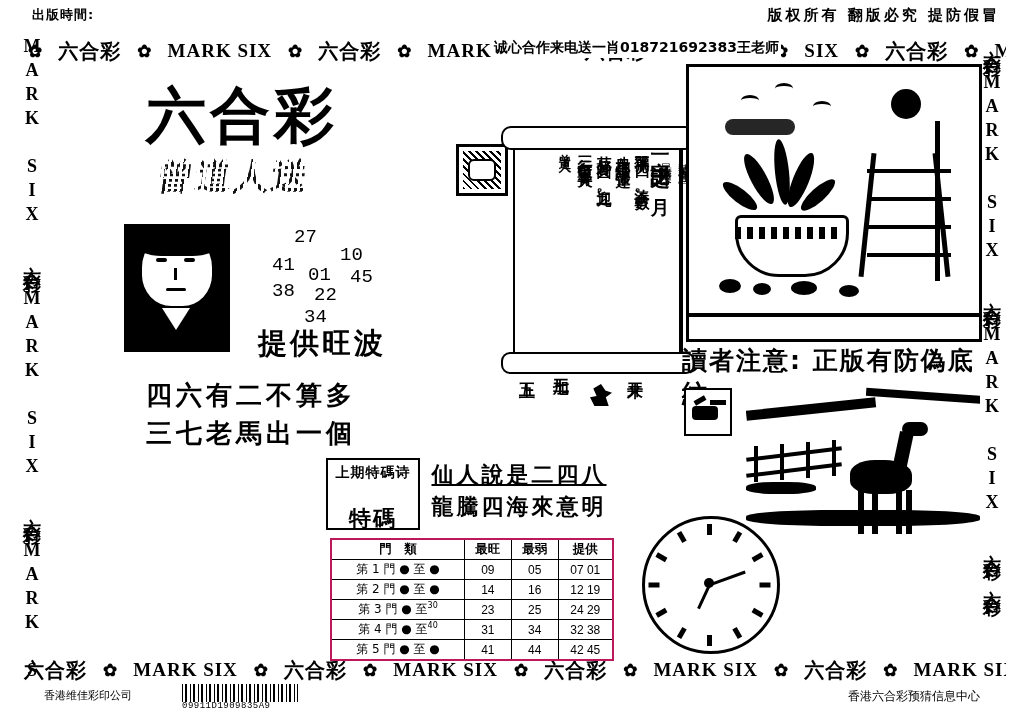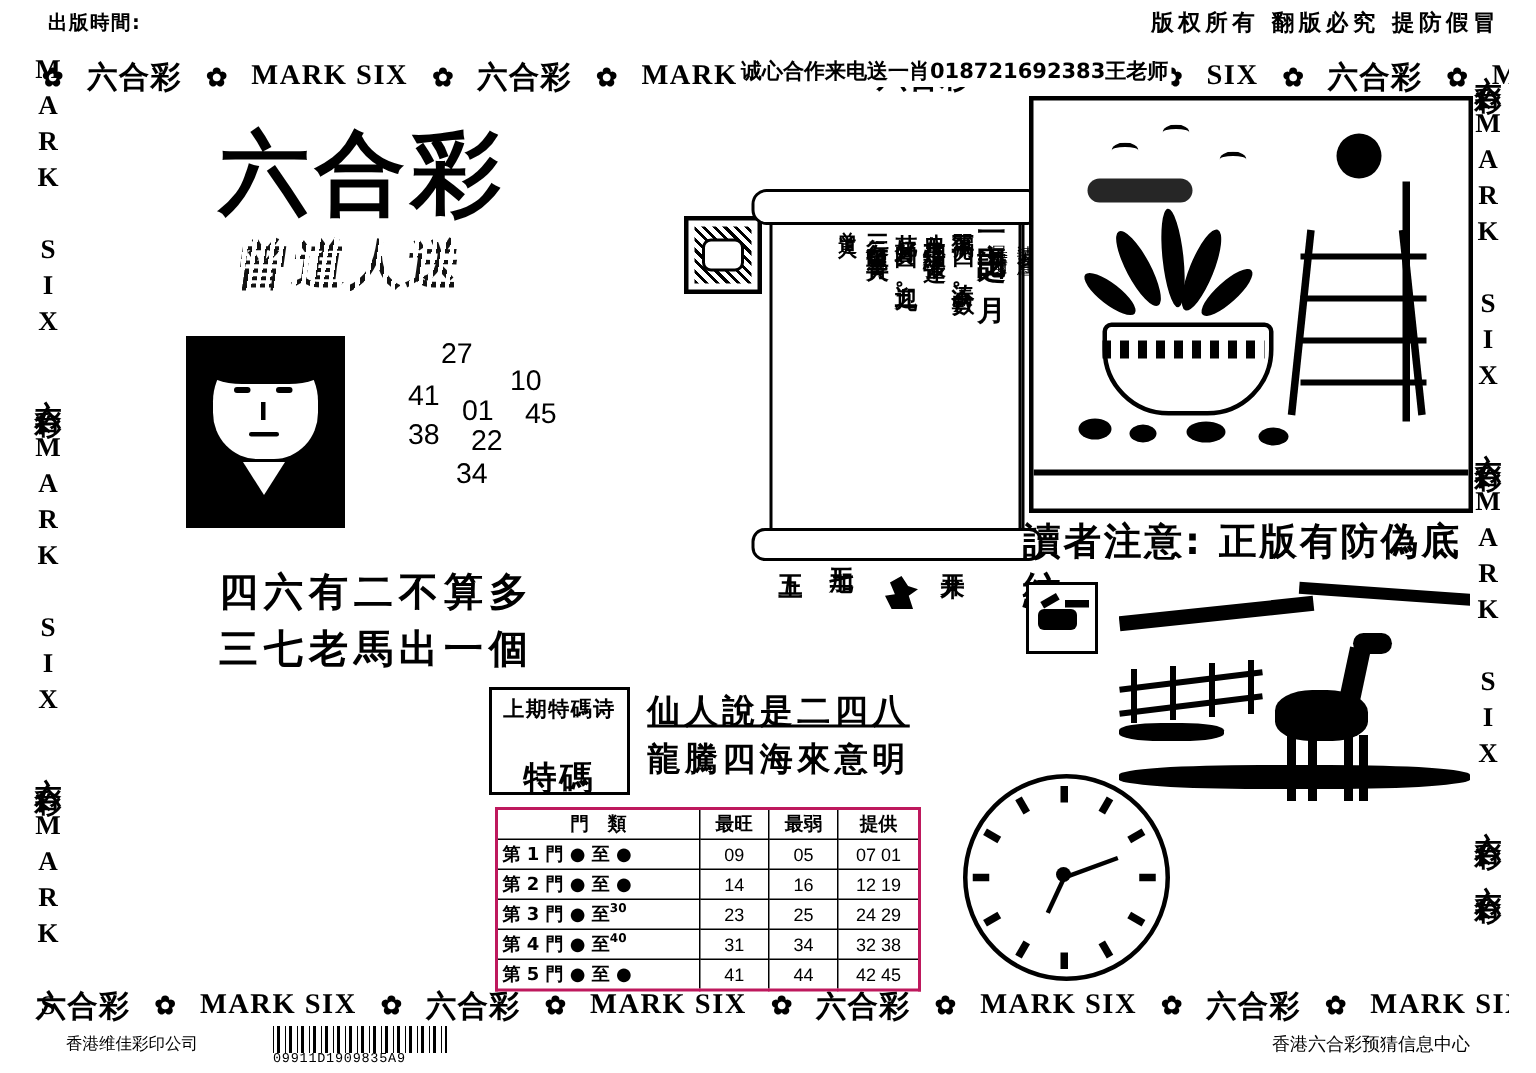--- a/index.html
+++ b/index.html
@@ -66,21 +66,21 @@
   .portrait .eyeL{position:absolute;left:32px;top:34px;width:11px;height:4px;background:#000;border-radius:2px;}
   .portrait .eyeR{position:absolute;left:60px;top:34px;width:11px;height:4px;background:#000;border-radius:2px;}
   .portrait .nose{position:absolute;left:50px;top:44px;width:3px;height:12px;background:#000;}
   .portrait .mouth{position:absolute;left:42px;top:64px;width:20px;height:3px;background:#000;border-radius:2px;}
   .portrait .collar{position:absolute;left:10px;top:86px;width:88px;height:44px;background:#000;}
   .portrait .collarV{position:absolute;left:38px;top:84px;width:28px;height:22px;background:#fff;
             clip-path:polygon(50% 100%,0 0,100% 0);}
 
   
   .numbers{position:absolute;left:226px;top:160px;width:150px;height:86px;
-           font-family:Liberation Sans, sans-serif;font-size:19px;}
+           font-family:Liberation Mono, monospace;font-size:19px;}
   .numbers span{position:absolute;}
 
   
   .slogan{position:absolute;left:212px;top:258px;font-size:29px;font-weight:bold;
           font-family:"DejaVu Sans", sans-serif;letter-spacing:3px;}
 
   .verse{position:absolute;left:100px;top:310px;font-size:26px;font-weight:bold;
          font-family:"DejaVu Serif", serif;line-height:38px;letter-spacing:4px;}
 
   
@@ -175,21 +175,21 @@
   .lastissue{position:absolute;left:280px;top:392px;width:90px;height:68px;border:2px solid #000;
           background:#fff;text-align:center;}
   .lastissue .t1{font-size:14px;font-weight:bold;font-family:"DejaVu Sans", sans-serif;margin-top:4px;letter-spacing:1px;}
   .lastissue .t2{font-size:22px;font-weight:bold;font-family:"DejaVu Sans", sans-serif;margin-top:22px;letter-spacing:2px;}
 
   
   .tbl{position:absolute;left:284px;top:472px;width:284px;border:2px solid #be185d;border-collapse:collapse;background:#fff;}
   .tbl td,.tbl th{border:1px solid #000;font-size:12px;font-family:"Liberation Sans", sans-serif;
           padding:1px 3px;height:16px;text-align:center;}
   .tbl th{font-weight:bold;font-size:12.5px;}
-  .tbl td.lbl{text-align:left;font-weight:bold;font-family:"DejaVu Sans", sans-serif;font-size:12px;white-space:nowrap;}
+  .tbl td.lbl{text-align:center;font-weight:normal;font-family:"DejaVu Sans", sans-serif;font-size:12px;white-space:nowrap;}
   .sup{font-size:8px;vertical-align:super;}
 
   
   .clock{position:absolute;left:596px;top:450px;width:132px;height:132px;border:3px solid #000;border-radius:50%;background:#fff;}
   .clock .tick{position:absolute;left:62px;top:5px;width:5px;height:11px;background:#000;transform-origin:2.5px 61px;}
   .clock .hand-h{position:absolute;left:63px;top:40px;width:3px;height:28px;background:#000;transform-origin:1.5px 26px;transform:rotate(205deg);}
   .clock .hand-m{position:absolute;left:63px;top:28px;width:3px;height:40px;background:#000;transform-origin:1.5px 38px;transform:rotate(70deg);}
   .clock .pin{position:absolute;left:59px;top:59px;width:10px;height:10px;background:#000;border-radius:50%;}
 
   
@@ -277,20 +277,21 @@
       <span style="left:22px;top:0px">27</span>
       <span style="left:68px;top:18px">10</span>
       <span style="left:0px;top:28px">41</span>
       <span style="left:36px;top:38px">01</span>
       <span style="left:78px;top:40px">45</span>
       <span style="left:0px;top:54px">38</span>
       <span style="left:42px;top:58px">22</span>
       <span style="left:32px;top:80px">34</span>
     </div>
 
+    <div class="slogan">提供旺波</div>
 
     <div class="verse">
       <div>四六有二不算多</div>
       <div>三七老馬出一個</div>
     </div>
 
     <div class="seal">
       <div class="in"></div>
         <div class="fist"></div>
     </div>

